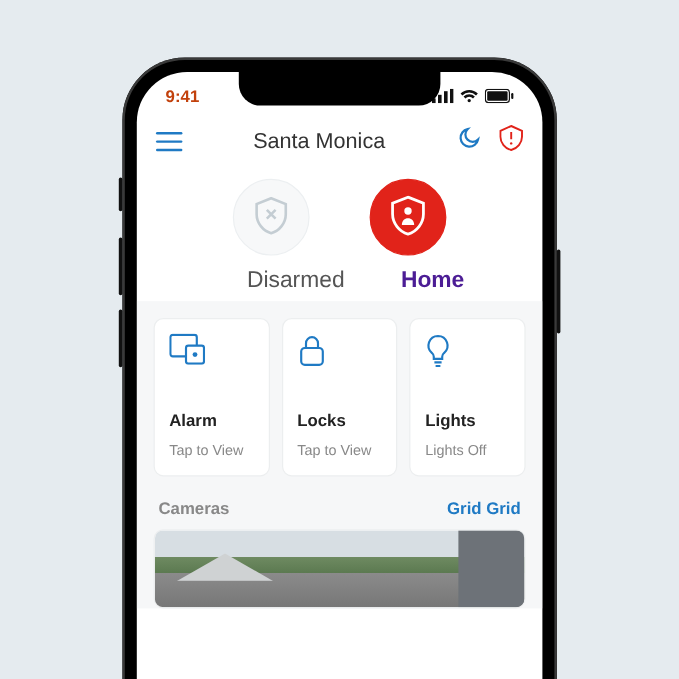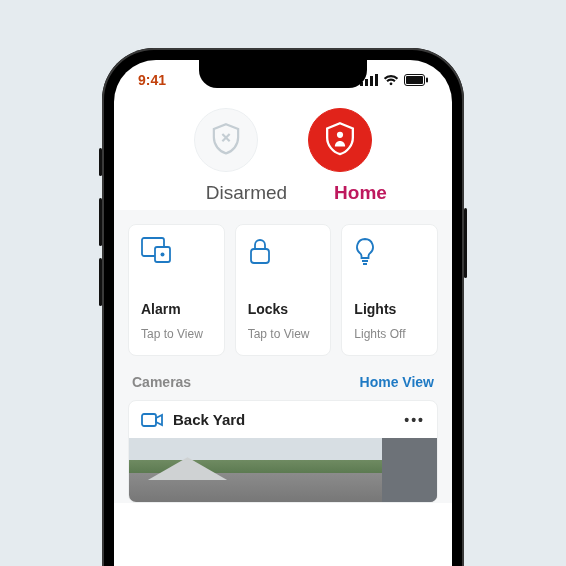--- a/index.html
+++ b/index.html
@@ -79,21 +79,21 @@
   }
   .mode { display:flex; flex-direction:column; align-items:center; gap:10px; width:80px; }
   .mode-circle {
     width:64px; height:64px; border-radius:50%;
     display:flex; align-items:center; justify-content:center;
     background:#f7f8f9; border:1px solid #eceff1;
     color:#c4cdd3;
   }
   .mode-circle.active { background:#e1231a; border-color:#e1231a; color:#fff; }
   .mode-label { font-size:19px; color:#555;margin-left:41px; }
-  .mode.active .mode-label { color:#be185d; font-weight:600; }
+  .mode.active .mode-label { color:#4c1d95; font-weight:600; }
 
   .sensors {
     text-align:center;
     font-size:13px;
     color:#666;
     padding: 10px 0 16px;
     border-bottom:1px solid #e8e9ea;
   }
 
   .content { background:#f6f7f8; padding:14px 14px 0; }
@@ -167,20 +167,42 @@
             <path d="M8 11.2a1.4 1.4 0 100-2.8 1.4 1.4 0 000 2.8zM3.3 6.5a6.6 6.6 0 019.4 0l-1.5 1.5a4.5 4.5 0 00-6.4 0zM.8 4A10.2 10.2 0 0115.2 4l-1.5 1.5a8.1 8.1 0 00-11.4 0z" fill="#111"></path>
           </svg>
         <svg width="24" height="12" viewBox="0 0 24 12">
             <rect x="0.5" y="0.5" width="20" height="11" rx="2.5" fill="none" stroke="#111"></rect>
             <rect x="2" y="2" width="17" height="8" rx="1" fill="#111"></rect>
             <rect x="22" y="3.5" width="2" height="5" rx="1" fill="#111"></rect>
           </svg>
       </div>
     </div>
 
+    <div class="nav">
+      <div class="hamburger">
+        <span></span>
+          <span></span>
+          <span></span>
+      </div>
+      <div class="nav-title">Santa Monica</div>
+      <div class="nav-right">
+        <span>
+          <svg width="22" height="22" viewBox="0 0 24 24" fill="none" stroke="#1f7ac4" stroke-width="2">
+              <path d="M20 13.5A8 8 0 1110.5 4a6.5 6.5 0 009.5 9.5z"></path>
+            </svg>
+        </span>
+        <span>
+          <svg width="20" height="22" viewBox="0 0 20 22" fill="none" stroke="#e1231a" stroke-width="1.6">
+              <path d="M10 1l9 4v5c0 5-3.8 9.7-9 11C4.8 19.7 1 15 1 10V5l9-4z"></path>
+              <line x1="10" y1="6" x2="10" y2="12"></line>
+              <circle cx="10" cy="15.5" r="1" fill="#e1231a" stroke="none"></circle>
+            </svg>
+        </span>
+      </div>
+    </div>
 
     <div class="modes">
       <div class="mode">
         <div class="mode-circle">
           <svg width="30" height="34" viewBox="0 0 24 28" fill="none" stroke="currentColor" stroke-width="1.8">
               <path d="M12 1l10 4v7c0 6-4.3 11.4-10 13C6.3 23.4 2 18 2 12V5l10-4z"></path>
               <path d="M9 9l6 6M15 9l-6 6"></path>
             </svg>
         </div>
         <div class="mode-label">Disarmed</div>
@@ -232,33 +254,23 @@
               </svg>
           </div>
           <div class="tile-title">Lights</div>
           <div class="tile-sub">Lights Off</div>
         </div>
 
       </div>
 
       <div class="section-header">
         <span class="section-title">Cameras</span>
-        <span class="grid-view">Home View</span>
+        <span class="grid-view">Grid Grid</span>
       </div>
 
       <div class="camera-card">
-        <div class="camera-header">
-          <div class="camera-left">
-            <svg width="22" height="16" viewBox="0 0 22 16" fill="none" stroke="#1f7ac4" stroke-width="1.8">
-                <rect x="1" y="2" width="14" height="12" rx="2"></rect>
-                <path d="M15 6l6-3v10l-6-3z"></path>
-              </svg>
-            <span class="camera-name">Back Yard</span>
-          </div>
-          <span class="dots">•••</span>
-        </div>
         <div class="camera-thumb"></div>
       </div>
 
     </div>
 
   </div>
 </div>
 
 </body></html>

